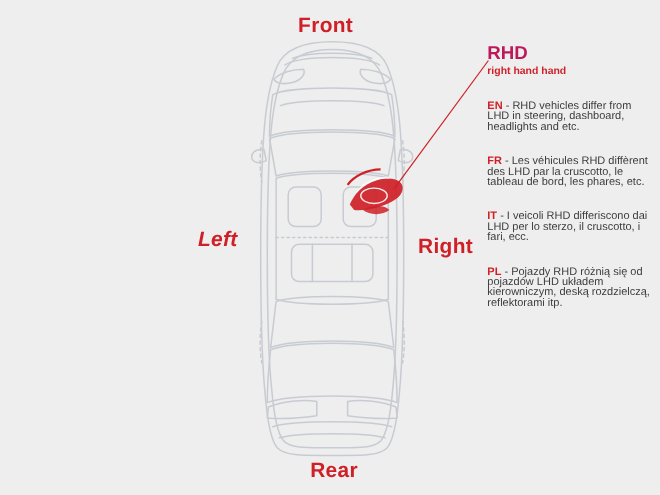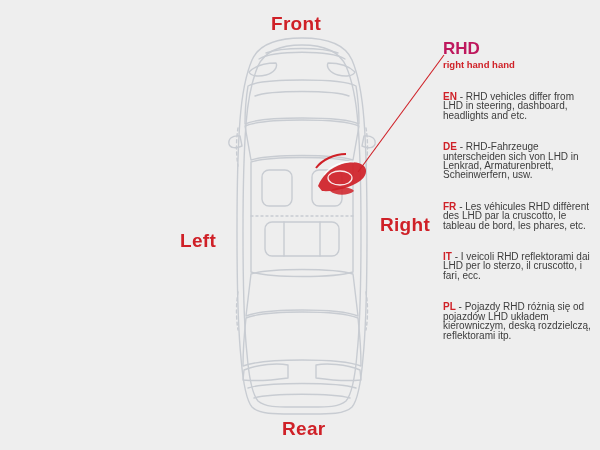--- a/index.html
+++ b/index.html
@@ -23,21 +23,21 @@
   .orient-label {
     position: absolute;
     color: #cf2027;
     font-weight: bold;
     font-size: 19px;
     letter-spacing: 0.3px;
     white-space: nowrap;
   }
   .orient-front { top: 13px; left: 271px; }
   .orient-rear  { top: 418px; left: 282px; }
-  .orient-left  { top: 230px; left: 180px; }
+  .orient-left  { top: 208px; left: 180px; font-style: italic; }
   .orient-right { top: 214px; left: 380px; }
 
   
   #car-wrap {
     position: absolute;
     left: 222px;
     top: 36px;
     width: 160px;
     height: 380px;
   }
@@ -189,30 +189,26 @@
 
   <div id="callout">
     <div class="title">RHD</div>
     <div class="subtitle">right hand hand</div>
 
     <div class="lang-block">
       <span class="lang-code">EN</span>
       <span>- RHD vehicles differ from LHD in steering, dashboard, headlights and etc.</span>
     </div>
     <div class="lang-block">
-      <span class="lang-code">DE</span>
-      <span>- RHD-Fahrzeuge unterscheiden sich von LHD in Lenkrad, Armaturenbrett, Scheinwerfern, usw.</span>
-    </div>
-    <div class="lang-block">
       <span class="lang-code">FR</span>
       <span>- Les véhicules RHD diffèrent des LHD par la cruscotto, le tableau de bord, les phares, etc.</span>
     </div>
     <div class="lang-block">
       <span class="lang-code">IT</span>
-      <span>- I veicoli RHD reflektorami dai LHD per lo sterzo, il cruscotto, i fari, ecc.</span>
+      <span>- I veicoli RHD differiscono dai LHD per lo sterzo, il cruscotto, i fari, ecc.</span>
     </div>
     <div class="lang-block">
       <span class="lang-code">PL</span>
       <span>- Pojazdy RHD różnią się od pojazdów LHD układem kierowniczym, deską rozdzielczą, reflektorami itp.</span>
     </div>
   </div>
 
 </div>
 
 </body></html>

